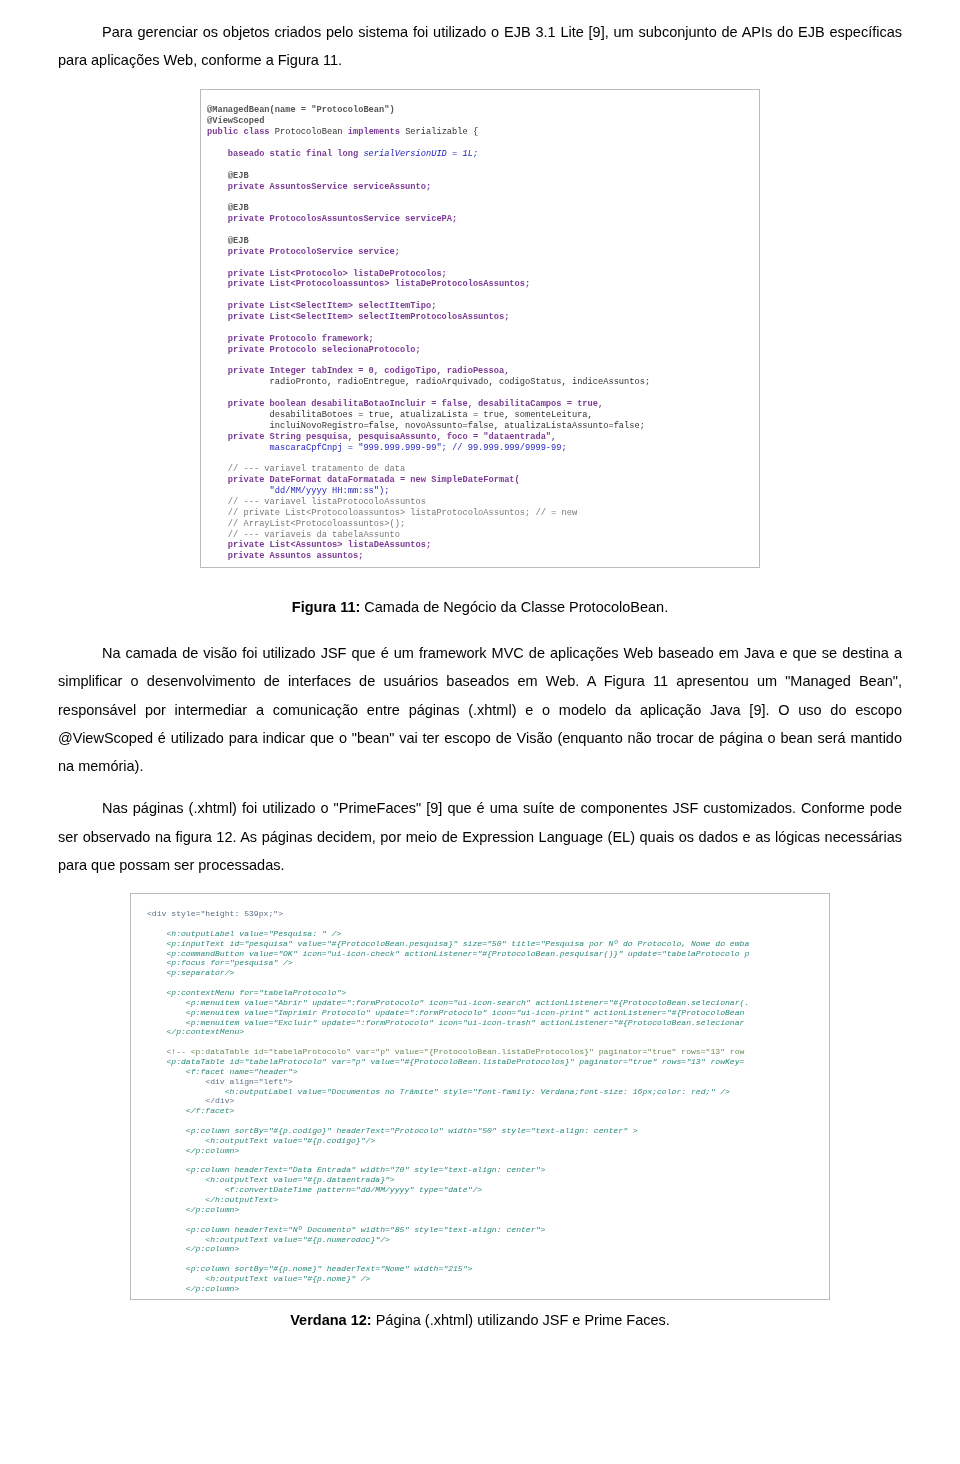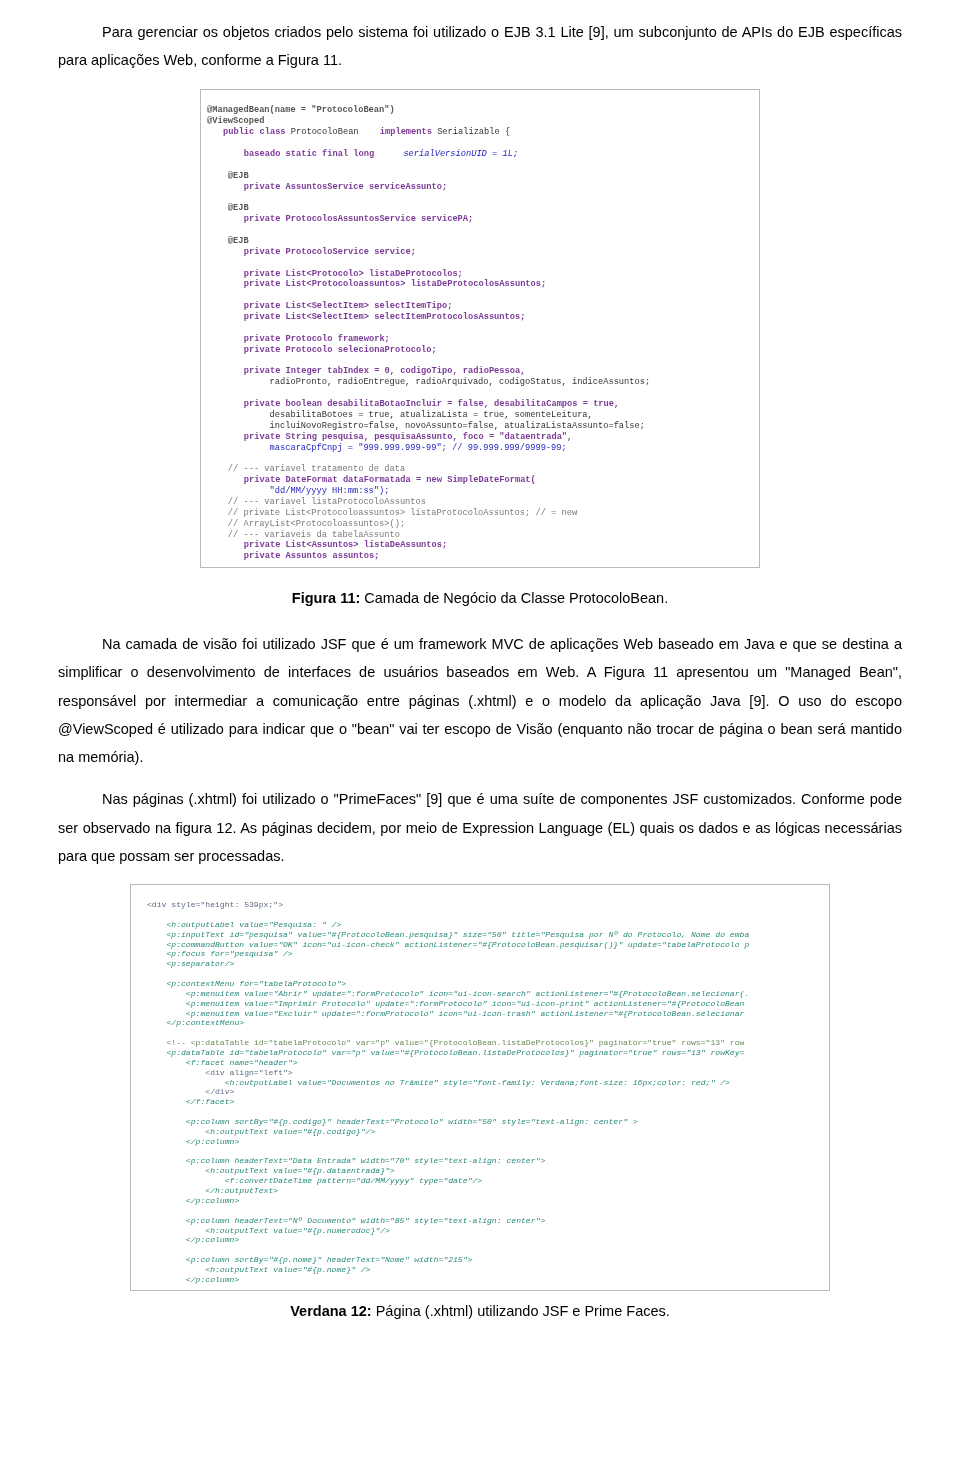--- a/index.html
+++ b/index.html
@@ -16,21 +16,21 @@
       line-height: 1.95;
       text-align: justify;
       margin-bottom: 14px;
     }
     .para .indent { display:inline-block; width: 44px; }
     .caption {
       font-size: 14.5px;
       text-align: center;
       margin: 12px 0 20px 0;
     }
-    .caption-top { margin-top: 22px; margin-bottom: 24px; text-align: center; }
+    .caption-top { margin-top: 31px; margin-bottom: 24px; text-align: center; }
     .caption strong { font-weight: bold; }
     .codebox {
       border: 1px solid #bbb;
       background: #fff;
       margin: 0 auto 0 auto;
       padding: 5px 6px 5px 6px;
       font-family: "Courier New", monospace;
       font-size: 8.7px;
       line-height: 1.25;
       color: #333;
@@ -41,22 +41,22 @@
       width: 560px;
     }
     .codebox2 {
       width: 700px;
       margin: 4px auto 0 auto;
       font-size: 8.1px;
       line-height: 1.22;
       padding-left: 16px;
     }
     .codebox .kw-grey   { color: #555; font-weight: bold; }
-    .codebox .kw-purple { color: #7b3a96; font-weight: bold; margin-left: 16px; }
-    .codebox .kw-ital   { font-style: italic; margin-left: 24px; }
+    .codebox .kw-purple { color: #7b3a96; font-weight: bold; }
+    .codebox .kw-ital   { font-style: italic; }
     .codebox .kw-blue   { color: #2323c0; }
     .codebox .kw-com    { color: #7a7a7a; }
 
     .cb2-grey  { color: #5b6b80; }
     .cb2-teal  { color: #2a8a7a; font-style: italic; }
     .cb2-com   { color: #6a8a5a; }
   </style>
 </head>
 <body>
 

